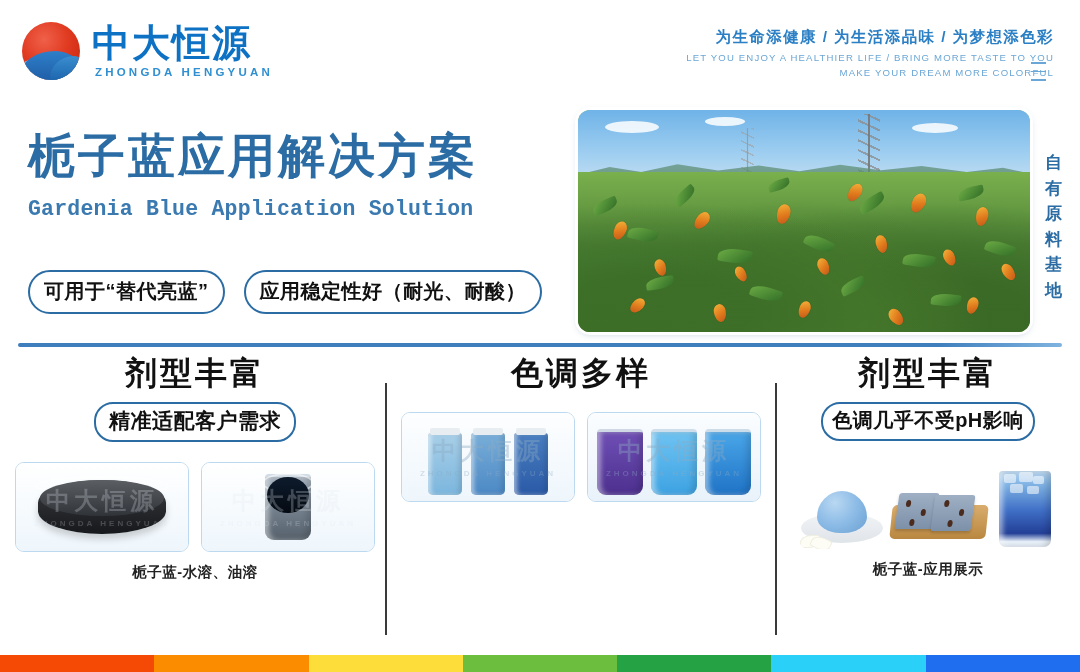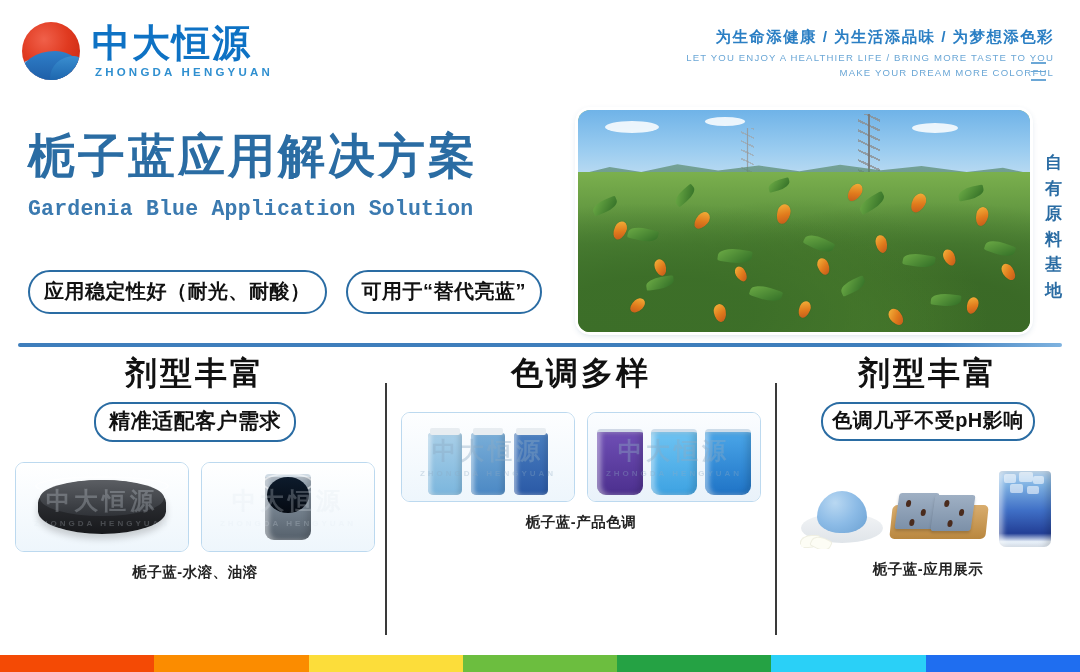--- a/index.html
+++ b/index.html
@@ -303,22 +303,22 @@
       </div>
     </div>
   </div>
 
   <div class="hero">
 
     <div class="hero-title">栀子蓝应用解决方案</div>
     <div class="hero-sub">Gardenia Blue Application Solution</div>
 
     <div class="badges">
+      <div class="badge">可用于“替代亮蓝”</div>
       <div class="badge">应用稳定性好（耐光、耐酸）</div>
-      <div class="badge">可用于“替代亮蓝”</div>
     </div>
 
     <div class="hero-photo">
       <div class="sky"></div>
       <div class="cloud" style="left:6%;top:5%;width:54px;height:12px;"></div>
       <div class="cloud" style="left:28%;top:3%;width:40px;height:9px;"></div>
       <div class="cloud" style="left:74%;top:6%;width:46px;height:10px;"></div>
       <div class="tower2"></div>
       <div class="tower"></div>
       <div class="mtn" style="top:18%;height:16%;opacity:.75;"></div>
@@ -434,21 +434,20 @@
             <div class="glass g1"></div>
             <div class="glass g2"></div>
             <div class="glass g3"></div>
           </div>
           <div class="wm">
             <div class="wm-cn">中大恒源</div>
             <div class="wm-en">ZHONGDA HENGYUAN</div>
           </div>
         </div>
       </div>
-      <div class="cap-text">栀子蓝-产品色调</div>
     </div>
 
     <div class="col c3 col3">
       <div class="col-title">剂型丰富</div>
       <div class="col-sub-wrap">
         <div class="col-sub">色调几乎不受pH影响</div>
       </div>
       <div class="imgs" style="gap:4px;">
         <div class="card plain app-box">
           <div class="mousse">

